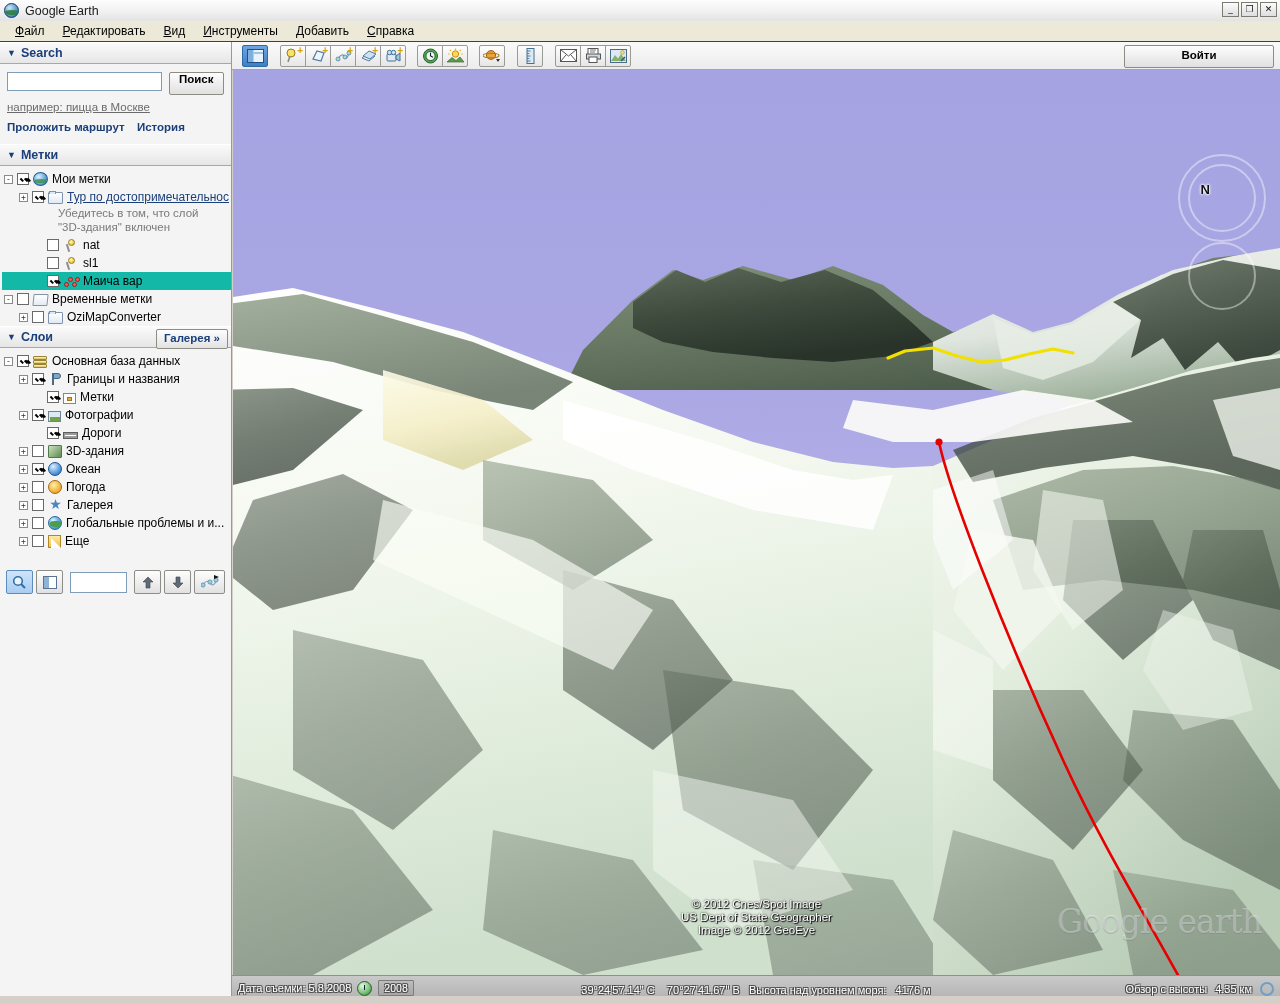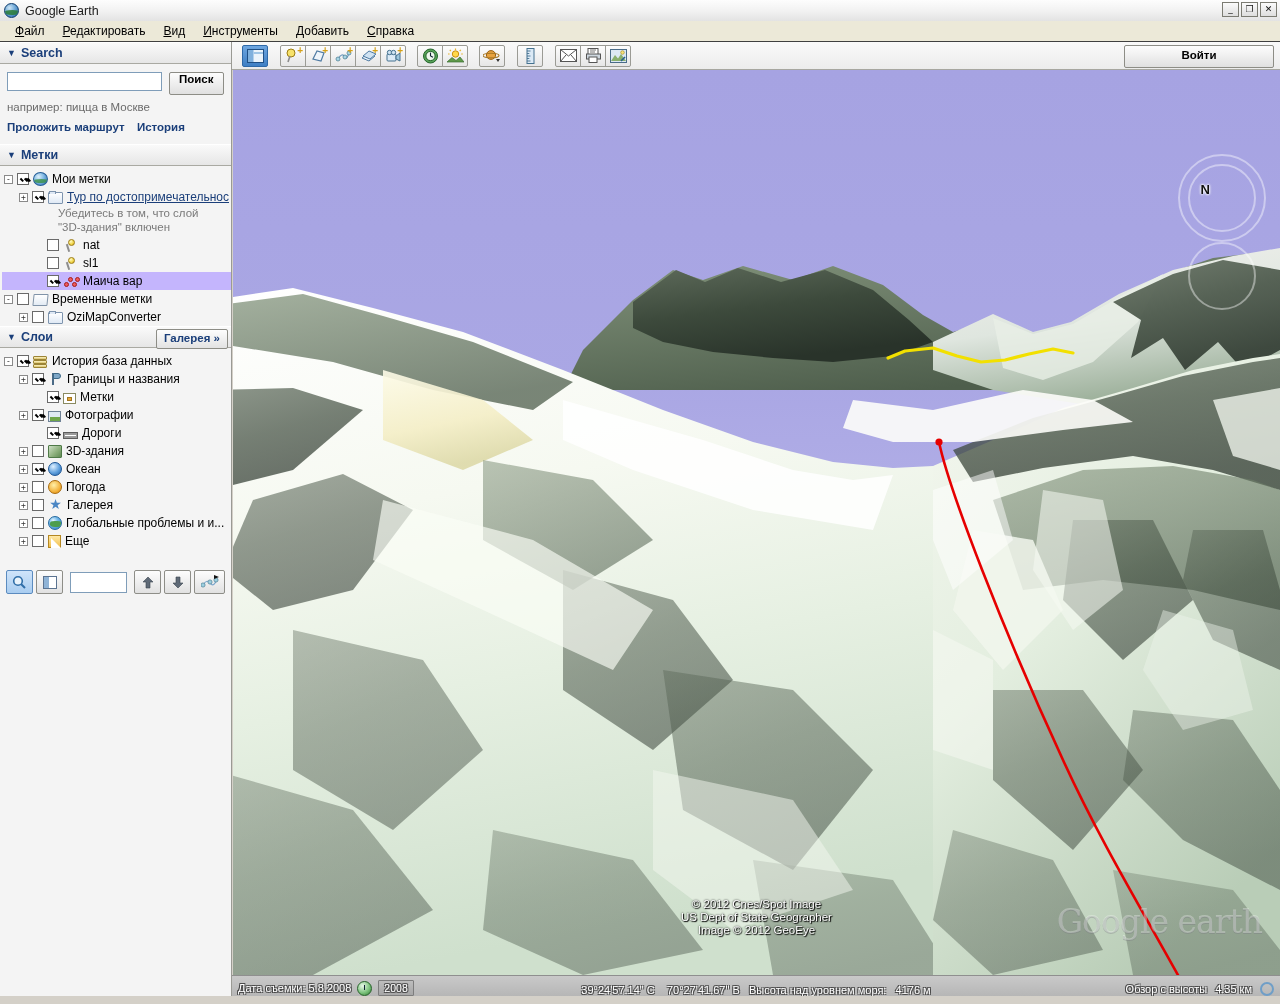--- a/index.html
+++ b/index.html
@@ -74,29 +74,29 @@
   .search-input{
     width:155px;height:19px;border:1px solid #7f9db9;background:#fff;
     font-size:12px;padding:1px 3px;box-sizing:border-box;
     font-family:"Liberation Sans",sans-serif;
   }
   .search-btn{
     margin-left:7px;height:21px;padding:0 9px;border:1px solid #8d8d86;border-radius:2px;
     background:linear-gradient(to bottom,#fdfdfd,#e0e0e0);
     font-size:11.5px;font-weight:bold;color:#000;cursor:default;
   }
-  .hint{color:#6b6b6b;font-size:11.5px;margin-top:6px;}
+  .hint{color:#6b6b6b;font-size:11.5px;margin-top:6px;text-decoration:underline;}
   .links{margin-top:7px;text-align:left;padding-right:1px;}
   .links a{color:#1b3f7a;font-weight:bold;font-size:11.5px;text-decoration:none;cursor:default;}
   .links a+a{margin-left:9px;}
 
   
   .tree{padding:4px 0 0 2px;}
   .trow{display:flex;align-items:center;height:18px;white-space:nowrap;}
-  .trow.sel{background:#c4b5fd;}
+  .trow.sel{background:#14b8a6;}
   .exp{
     width:9px;height:9px;border:1px solid #8a8a8a;background:#fff;
     font-size:8px;line-height:7px;text-align:center;color:#333;
     box-sizing:border-box;margin-right:4px;flex:none;
     font-family:"DejaVu Sans Mono",monospace;cursor:default;
   }
   .exp.none{border:none;background:transparent;}
   .cb{
     width:12px;height:12px;border:1px solid #6a6a6a;background:#fff;
     box-sizing:border-box;margin-right:4px;flex:none;position:relative;cursor:default;
@@ -397,21 +397,21 @@
 
     <div class="tree">
       <div class="trow" style="padding-left:2px">
         <span class="exp">-</span>
         <span class="cb on"></span>
         <span class="ic ic-stack">
             <i></i>
             <i></i>
             <i></i>
           </span>
-        <span class="lbl">История база данных</span>
+        <span class="lbl">Основная база данных</span>
       </div>
 
       <div class="trow" style="padding-left:17px">
         <span class="exp">+</span>
         <span class="cb on"></span>
         <span class="ic ic-flag"></span>
         <span class="lbl">Границы и названия</span>
       </div>
 
       <div class="trow" style="padding-left:32px">

